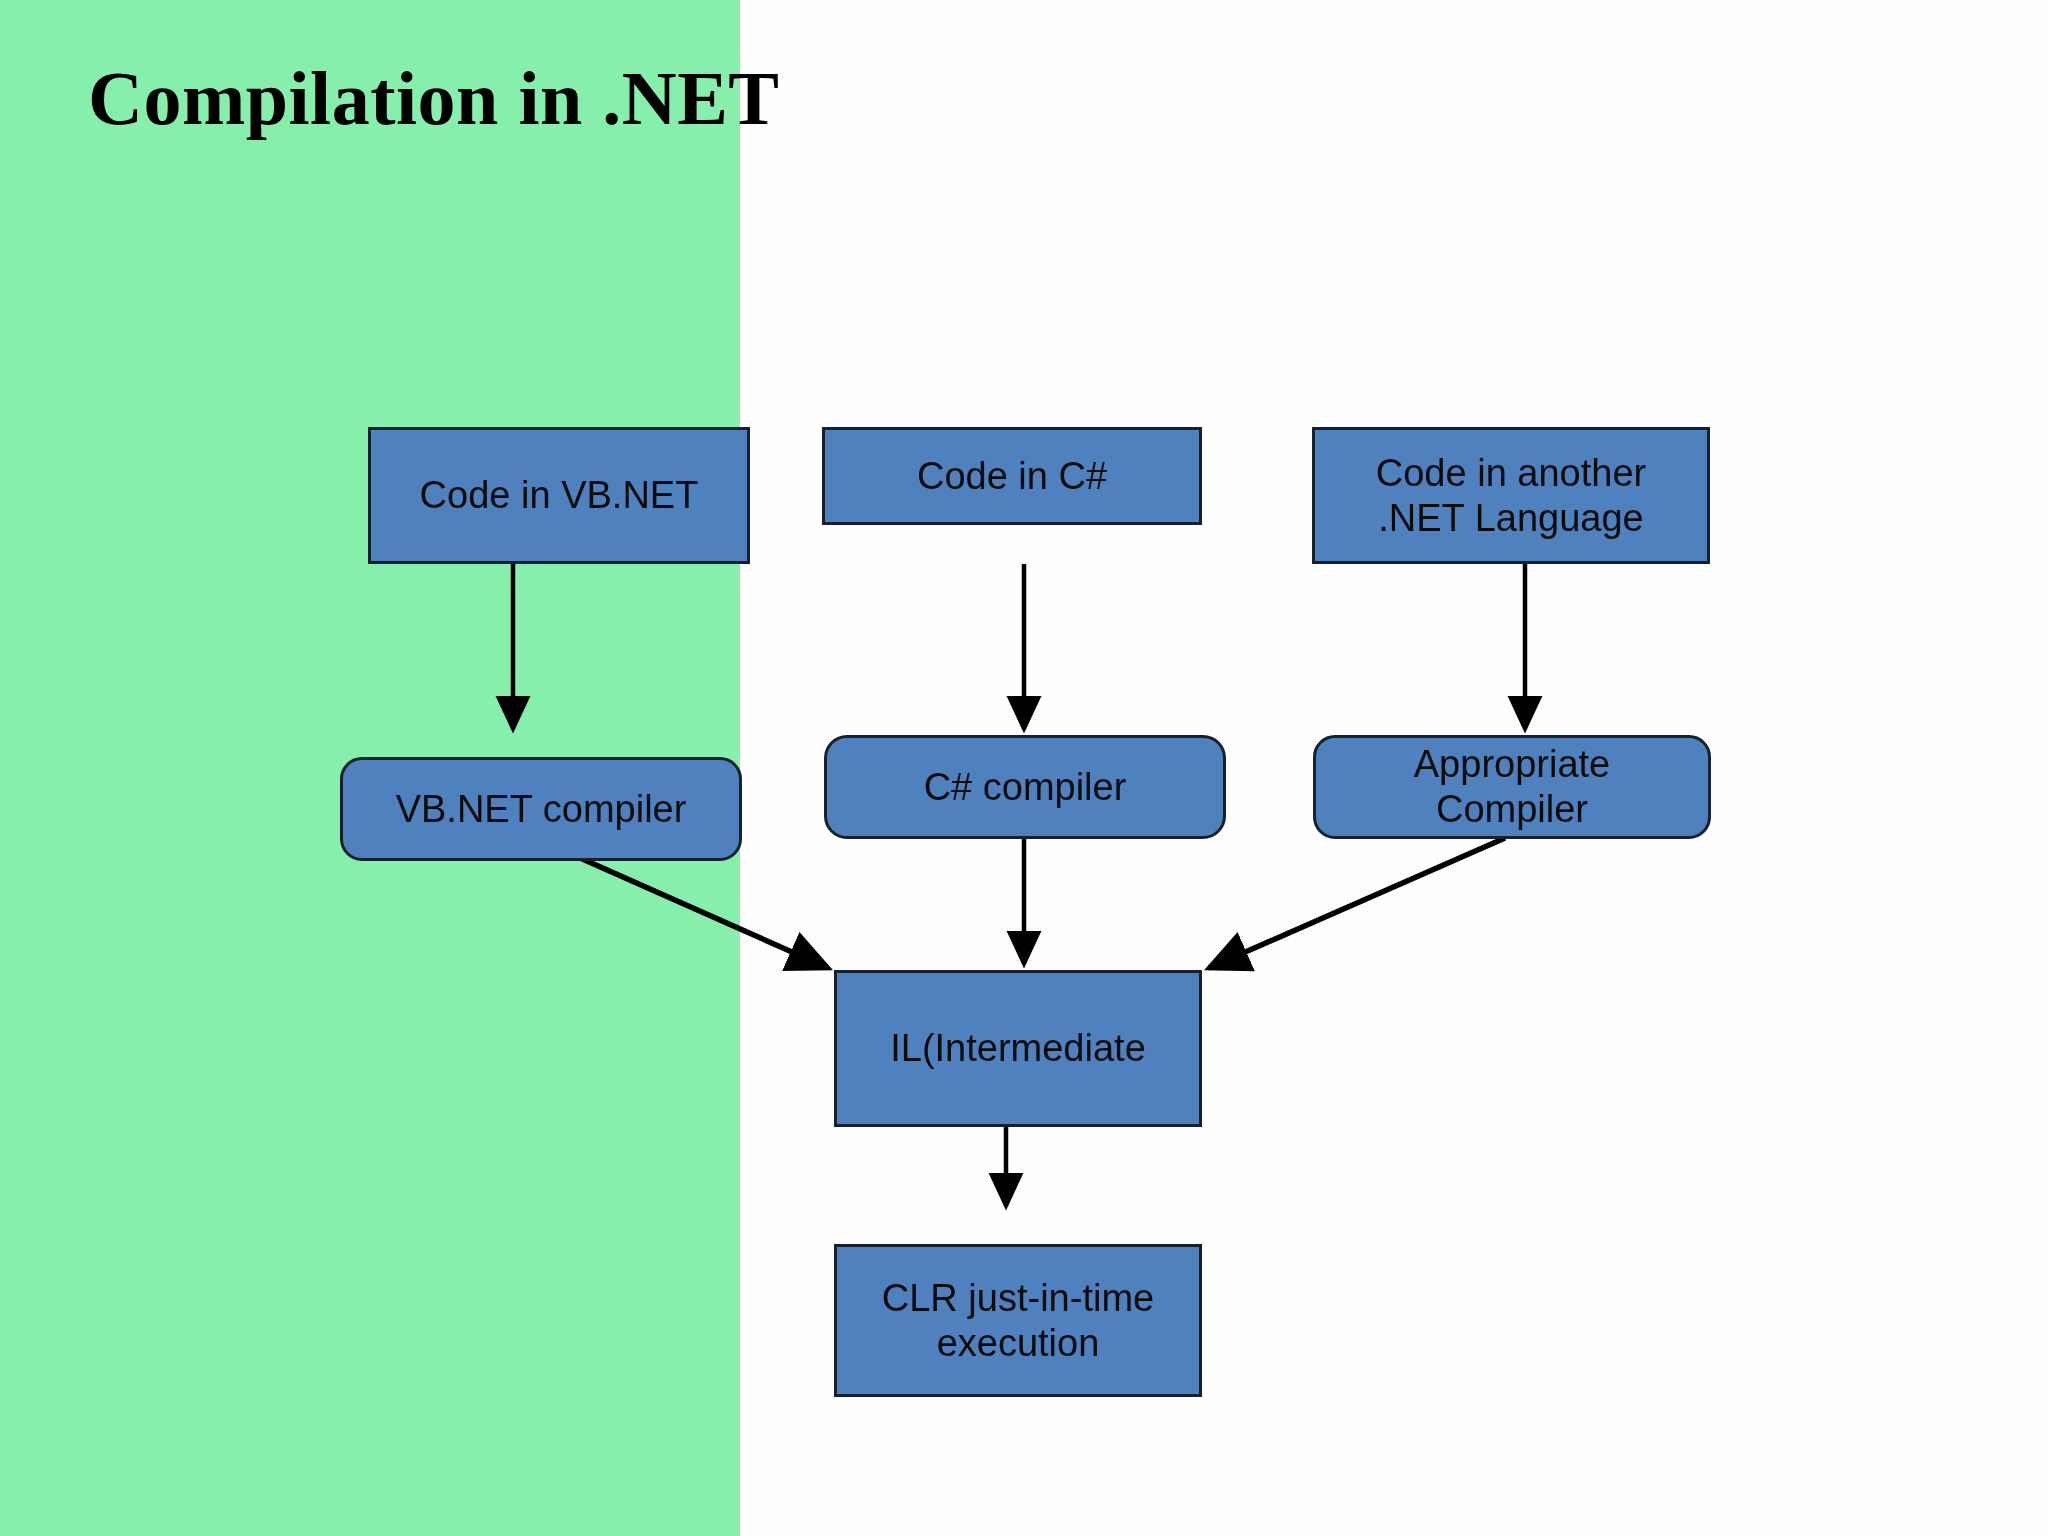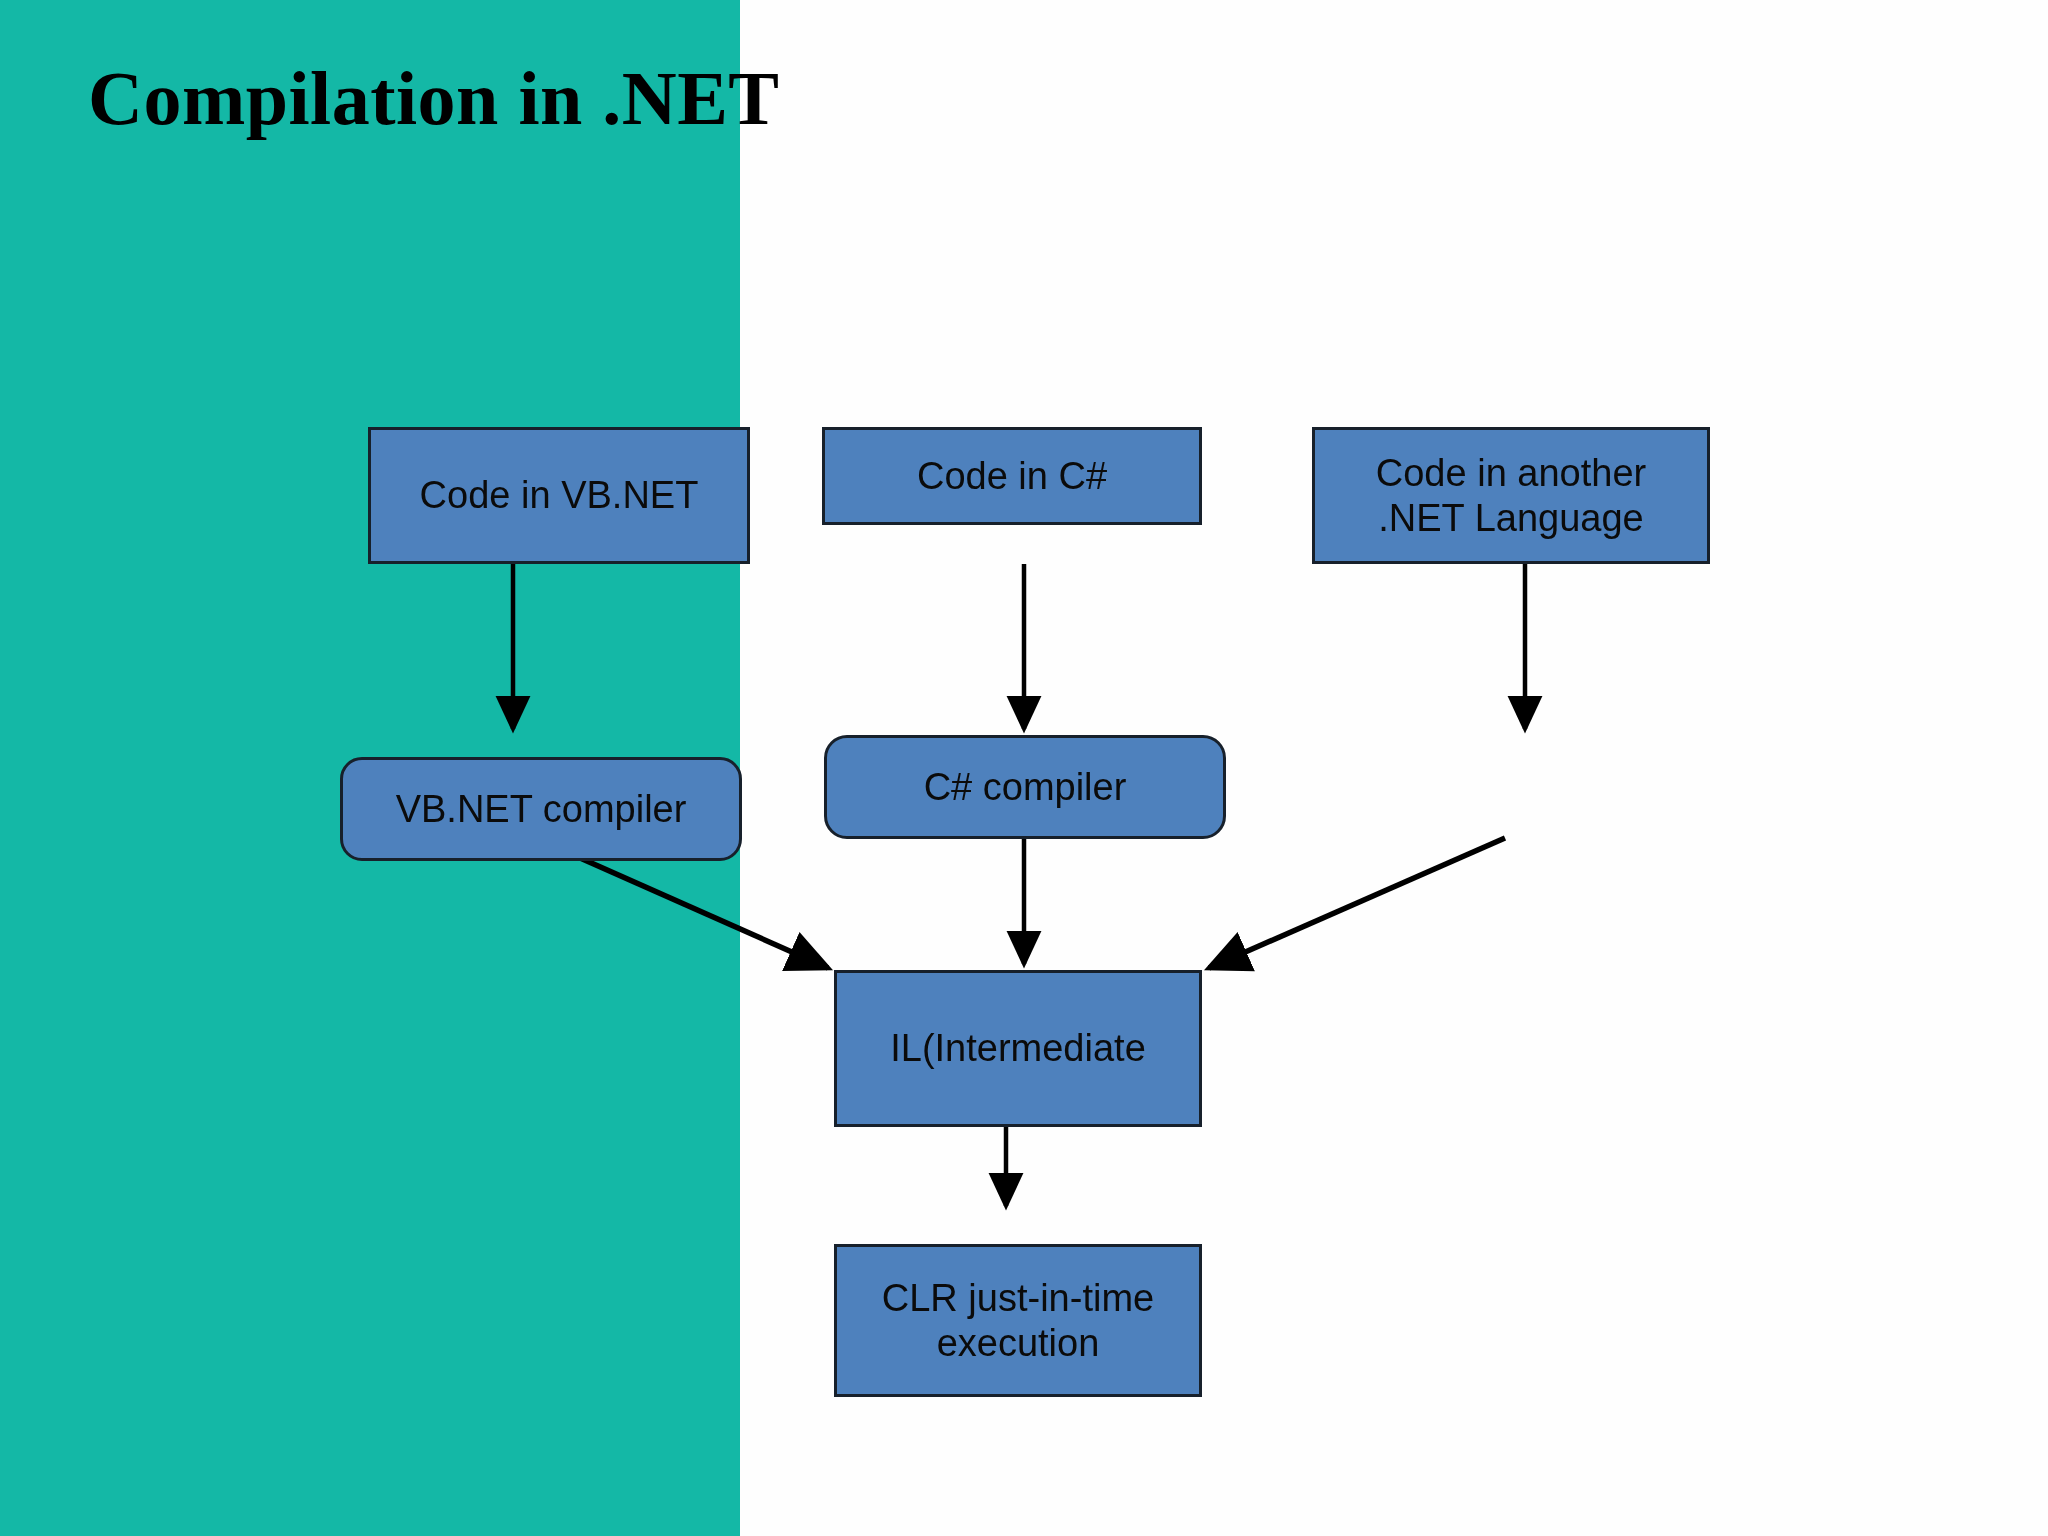--- a/index.html
+++ b/index.html
@@ -10,21 +10,21 @@
   body {
     width: 2048px;
     height: 1536px;
     position: relative;
     overflow: hidden;
     font-family: "Liberation Sans", sans-serif;
   }
   #slide {
     position: absolute;
     inset: 0;
-    background: #14b8a6;
+    background: #86efac;
   }
   
   #panel {
     position: absolute;
     left: 740px;
     top: 0px;
     width: 1308px;
     height: 1536px;
     background: #fefefe;
   }
@@ -145,20 +145,26 @@
       <span>VB.NET compiler</span>
     </span>
   </div>
 
   <div class="node rounded" id="node-cs-compiler">
     <span class="lines">
       <span>C# compiler</span>
     </span>
   </div>
 
+  <div class="node rounded" id="node-app-compiler">
+    <span class="lines">
+      <span>Appropriate</span>
+      <span>Compiler</span>
+    </span>
+  </div>
 
   <div class="node" id="node-il-code">
     <span class="lines">
       <span>IL(Intermediate</span>
     </span>
   </div>
 
   <div class="node" id="node-clr">
     <span class="lines">
       <span>CLR just-in-time</span>

